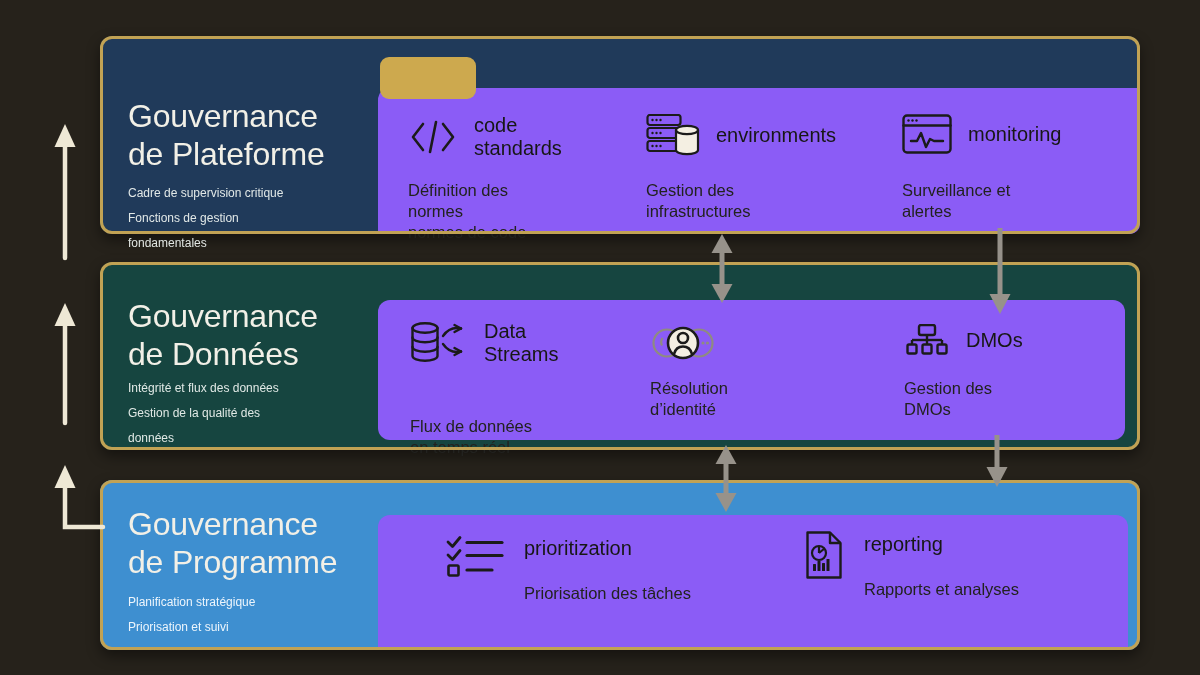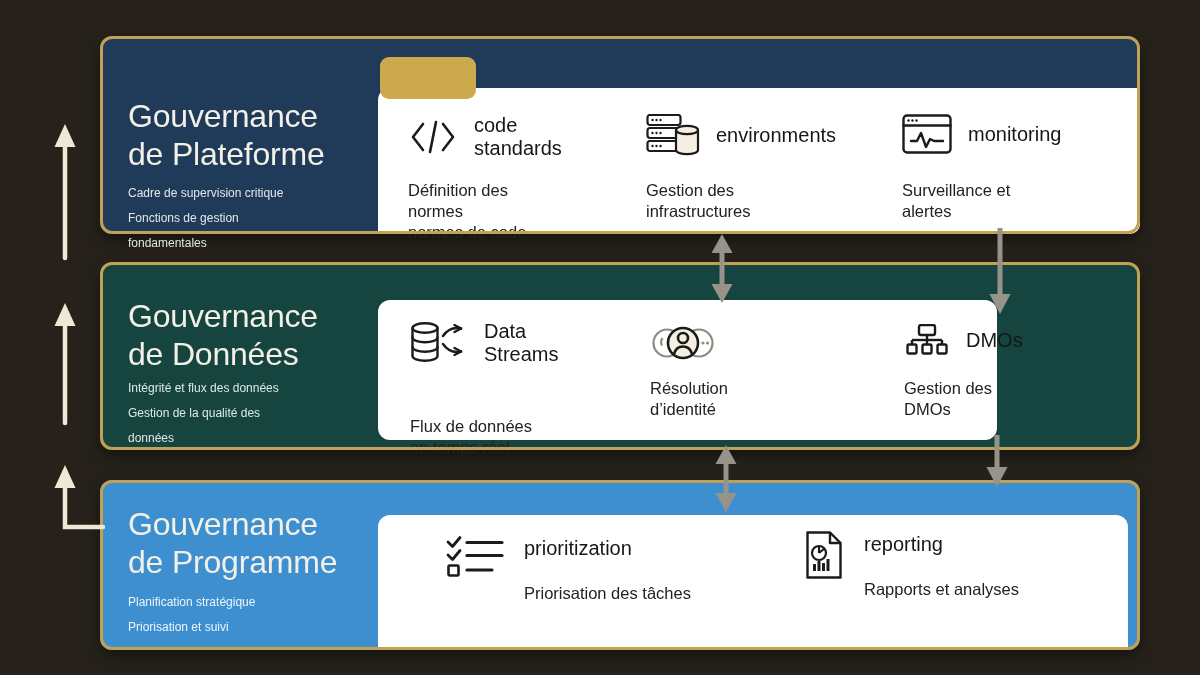--- a/index.html
+++ b/index.html
@@ -5,23 +5,23 @@
   html,body{margin:0;padding:0;background:#141310;}
   .canvas{
     position:relative;width:1200px;height:675px;overflow:hidden;
     background:#26221b;
     font-family:"Liberation Sans","DejaVu Sans",sans-serif;
   }
   .panel{position:absolute;border-radius:12px;box-shadow:0 6px 14px rgba(0,0,0,.45);}
   .gold-frame{position:absolute;inset:0;border:3px solid #c1a254;border-radius:12px;pointer-events:none;z-index:10;}
   .panel-title{position:absolute;left:28px;color:#f2f0e7;font-size:32px;line-height:38px;font-weight:500;letter-spacing:-.2px;white-space:pre-line;z-index:4;}
   .panel-sub{position:absolute;left:28px;color:rgba(240,245,242,.93);font-size:12px;line-height:25px;font-weight:400;white-space:pre-line;z-index:4;}
-  .content{position:absolute;background:#ffffff;z-index:2;}
+  .content{position:absolute;background:#8b5cf6;z-index:2;}
   .content-p1{top:52px;left:278px;right:0;bottom:0;border-radius:12px 0 10px 0;}
-  .content-p2{top:38px;left:278px;width:619px;height:140px;border-radius:12px;}
+  .content-p2{top:38px;left:278px;width:747px;height:140px;border-radius:12px;}
   .content-p3{top:35px;left:278px;right:12px;bottom:0;border-radius:12px 12px 0 0;}
   .tab{position:absolute;left:280px;top:21px;width:96px;height:42px;border-radius:9px;z-index:3;}
   .item{position:absolute;}
   .item-head{display:flex;align-items:center;gap:16px;}
   .item-label{color:#171715;font-size:20px;line-height:23px;font-weight:500;white-space:pre-line;}
   .item-desc{color:#22221f;font-size:16.5px;line-height:21px;font-weight:400;white-space:pre-line;}
   .item .item-desc{position:absolute;left:0;}
   .item-row3{display:flex;align-items:flex-start;gap:20px;}
   .item-row3 .txt{display:flex;flex-direction:column;gap:23px;padding-top:2px;}
   .item-row3 .item-desc{position:static;}

